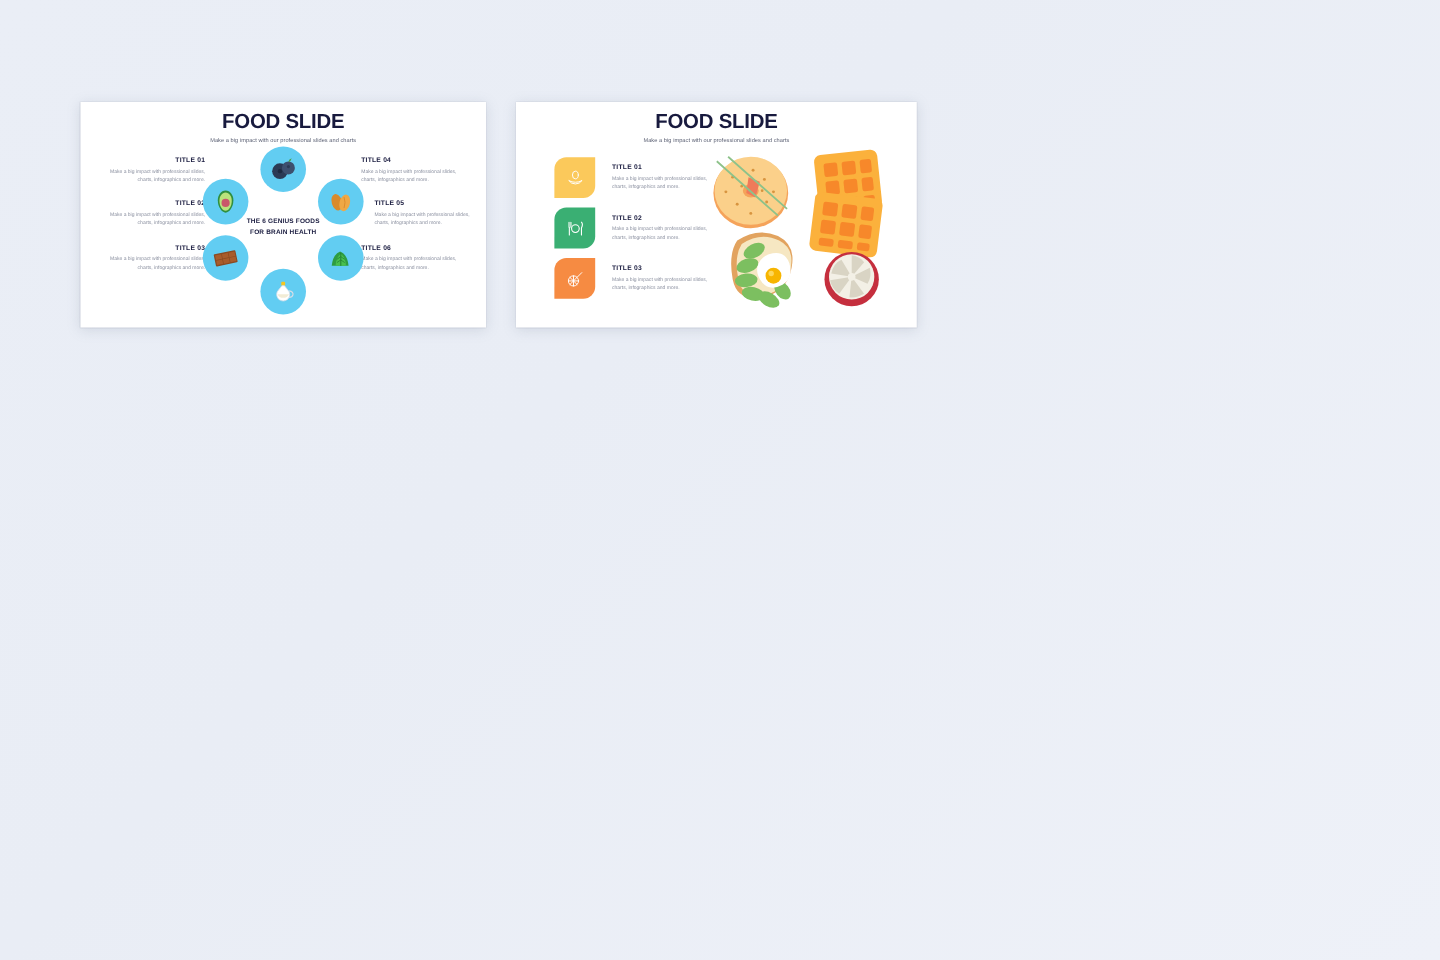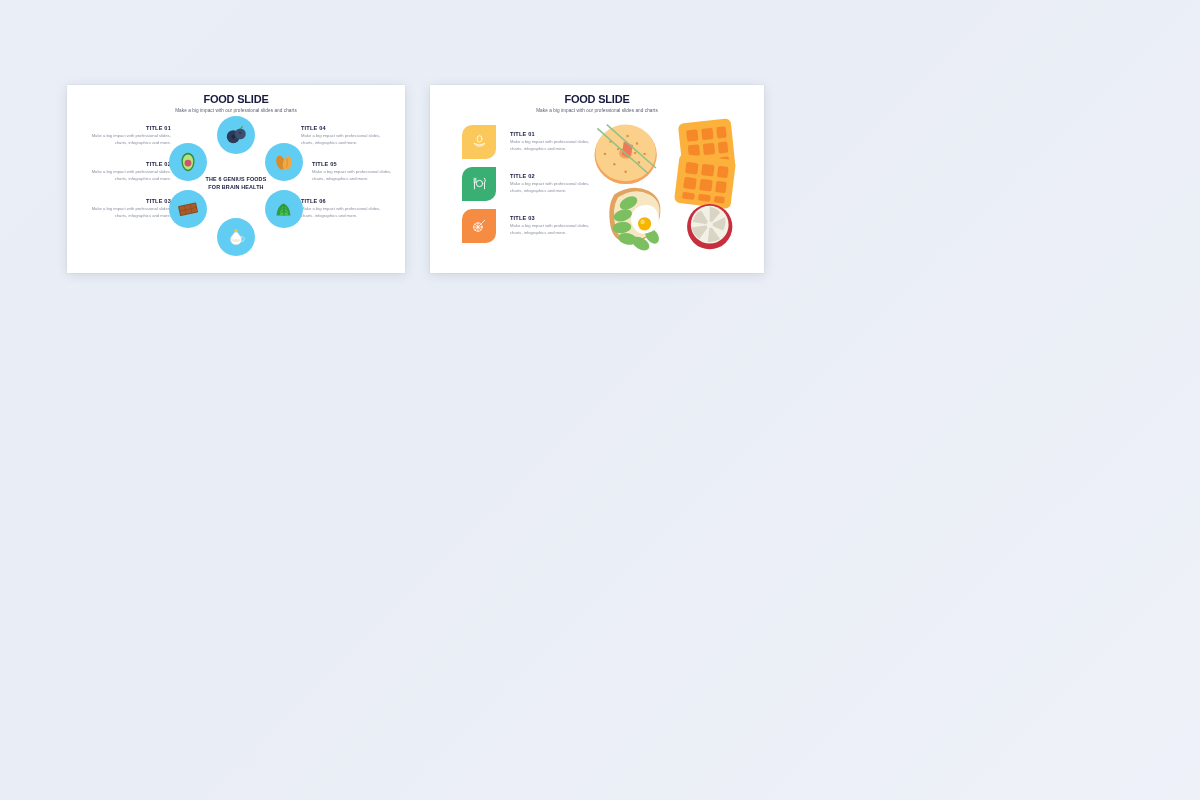--- a/index.html
+++ b/index.html
@@ -28,21 +28,21 @@
     overflow: hidden;
   }
   #slide-1 { left: 67px;  top: 85px; width: 338px; height: 188px; }
   #slide-2 { left: 430px; top: 85px; width: 334px; height: 188px; }
 
   .slide-head {
     text-align: center;
     padding-top: 8px;
   }
   .slide-title {
-    font-size: 11px;
+    font-size: 17px;
     font-weight: bold;
     letter-spacing: -0.2px;
     color: #181a3e;
     line-height: 1.1;
   }
   .slide-sub {
     font-size: 4.7px;
     color: #5d6275;
     margin-top: 2.5px;
     letter-spacing: 0.05px;

